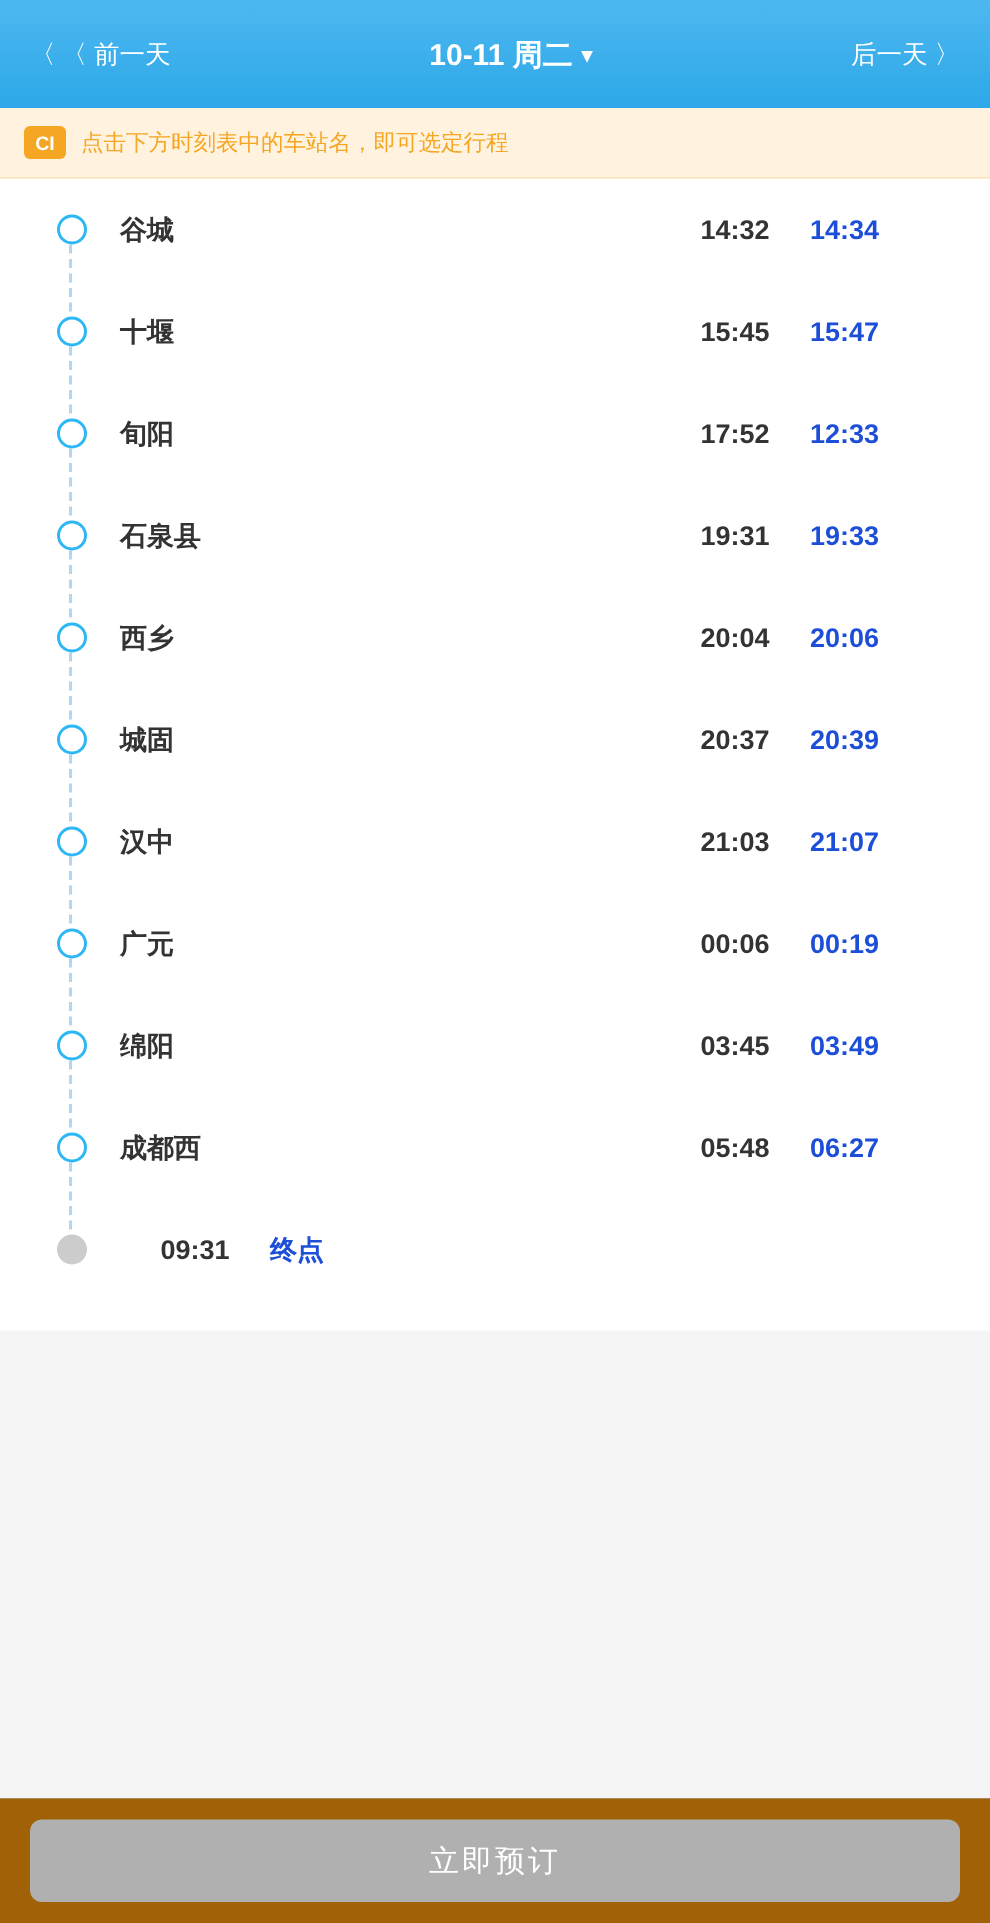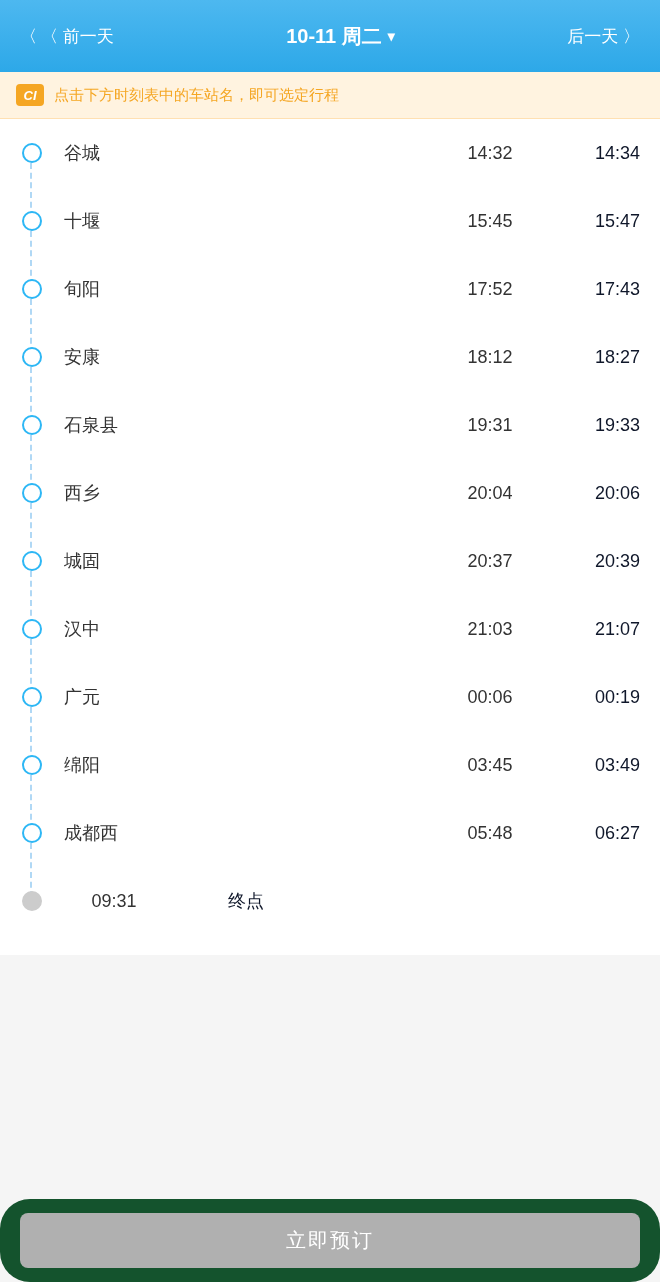--- a/index.html
+++ b/index.html
@@ -57,31 +57,31 @@
       border-radius: 4px;
       display: flex;
       align-items: center;
       justify-content: center;
       flex-shrink: 0;
     }
     .notice-icon-inner {
       color: white;
       font-size: 13px;
       font-weight: bold;
-      font-style: italic;
     }
     .notice-text {
       color: #f5a623;
       font-size: 15px;
     }
 
     
     .station-list {
       background: white;
-      padding: 0 0 20px 0;
+      padding: 0 0 20px 16px;
+      font-weight: bold;
     }
     .station-row {
       display: flex;
       align-items: center;
       padding: 22px 20px;
       position: relative;
       cursor: pointer;
     }
 
     
@@ -128,35 +128,34 @@
       flex: 1;
     }
     .station-arrive {
       font-size: 18px;
       color: #333;
       width: 100px;
       text-align: center;
     }
     .station-depart {
       font-size: 18px;
-      color: #0f172a;
+      color: #1d4ed8;
       width: 100px;
-      text-align: right;
+      text-align: left;
     }
 
     
     .bottom-bar {
       position: fixed;
       bottom: 0;
       width: 660px;
-      background: #14532d;
+      background: #a16207;
       padding: 14px 20px;
       display: flex;
       justify-content: center;
-      border-radius: 30px;
     }
     .book-button {
       background: #b0b0b0;
       color: white;
       font-size: 20px;
       border: none;
       border-radius: 8px;
       padding: 14px 0;
       width: 100%;
       cursor: pointer;
@@ -211,29 +210,21 @@
     <span class="station-name">十堰</span>
     <span class="station-arrive">15:45</span>
     <span class="station-depart">15:47</span>
   </div>
       <div class="station-row">
     <div class="timeline-container">
       <div class="station-dot"></div>
     </div>
     <span class="station-name">旬阳</span>
     <span class="station-arrive">17:52</span>
-    <span class="station-depart">17:43</span>
-  </div>
-      <div class="station-row">
-    <div class="timeline-container">
-      <div class="station-dot"></div>
-    </div>
-    <span class="station-name">安康</span>
-    <span class="station-arrive">18:12</span>
-    <span class="station-depart">18:27</span>
+    <span class="station-depart">12:33</span>
   </div>
       <div class="station-row">
     <div class="timeline-container">
       <div class="station-dot"></div>
     </div>
     <span class="station-name">石泉县</span>
     <span class="station-arrive">19:31</span>
     <span class="station-depart">19:33</span>
   </div>
       <div class="station-row">

